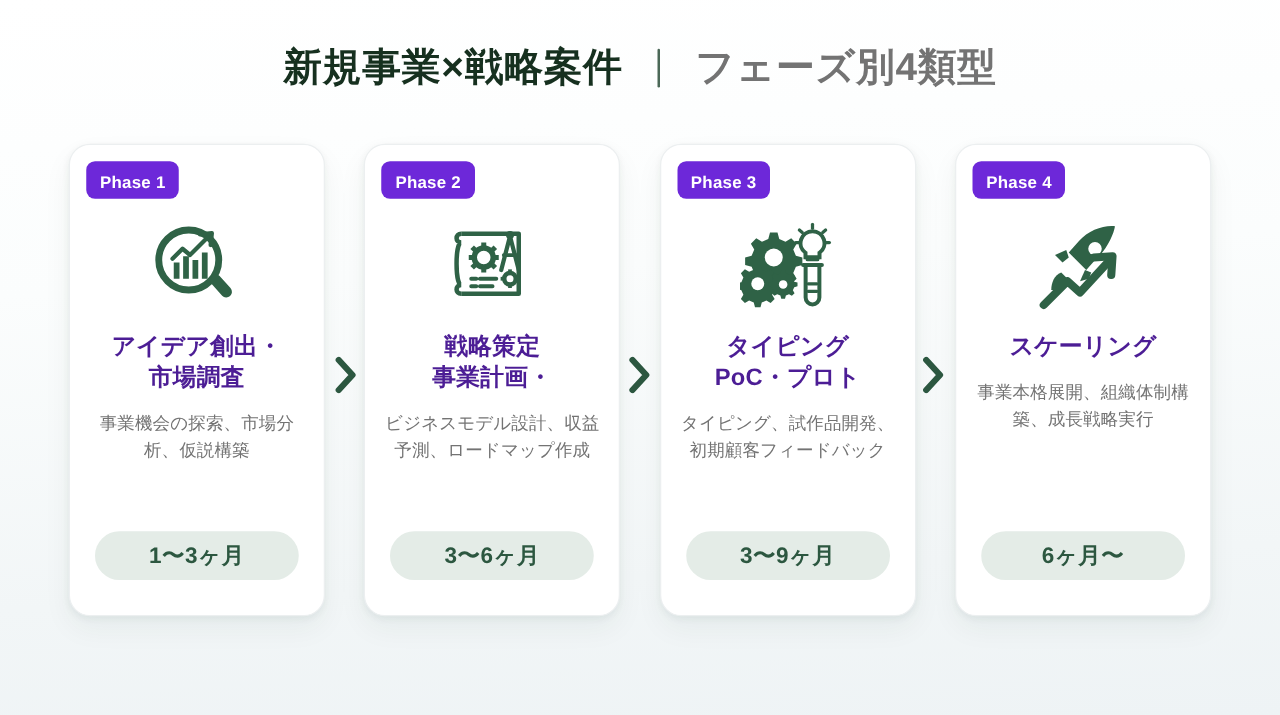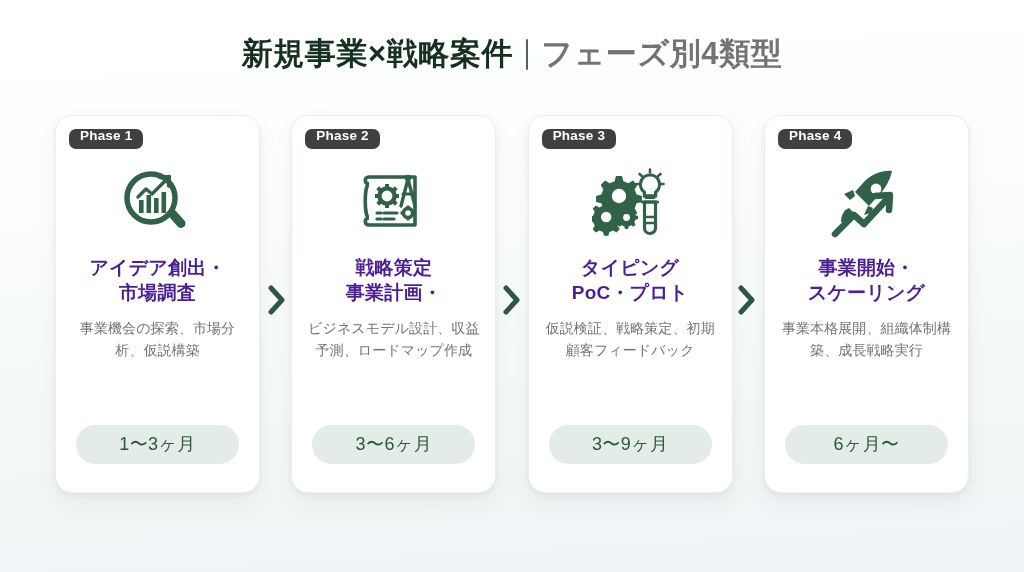--- a/index.html
+++ b/index.html
@@ -28,21 +28,21 @@
   .title-wrap {
     width: 100%;
     text-align: center;
     padding-top: 33px;
   }
 
   .title {
     display: inline-flex;
     align-items: center;
     justify-content: center;
-    gap: 13px;
+    gap: 28px;
     font-size: 31px;
     font-weight: 700;
     letter-spacing: 0.6px;
     color: #1c3a2b;
     white-space: nowrap;
   }
 
   .title-main { color: #16301f; }
 
   .title-divider {
@@ -77,27 +77,27 @@
     box-shadow: 0 2px 6px rgba(25, 50, 40, .055),
                 0 10px 22px rgba(25, 50, 40, .05);
     padding: 13px 13px 0 13px;
     display: flex;
     flex-direction: column;
     align-items: center;
   }
 
   .phase-badge {
     align-self: flex-start;
-    background: #404040;
+    background: #6d28d9;
     color: #ffffff;
     font-size: 13.5px;
     font-weight: 700;
     letter-spacing: .2px;
     border-radius: 7px;
-    padding: 0 11px 6px 11px;
+    padding: 10px 11px 6px 11px;
     line-height: 1;
   }
 
   .icon-box {
     height: 80px;
     margin-top: 14px;
     display: flex;
     align-items: center;
     justify-content: center;
   }
@@ -125,21 +125,21 @@
   }
 
   .duration {
     position: absolute;
     left: 20px;
     right: 20px;
     bottom: 28px;
     background: #e4ece7;
     color: #2c5740;
     font-size: 18px;
-    font-weight: 400;
+    font-weight: 700;
     text-align: center;
     border-radius: 22px;
     padding: 10px 0 11px 0;
     line-height: 1;
     letter-spacing: .4px;
   }
 
   
   .chevron {
     position: absolute;
@@ -258,39 +258,38 @@
           </g>
           <path d="M52.5 34 h11 v26 a5.5 5.5 0 0 1 -11 0 z" stroke="#2f6246" stroke-width="3.2" fill="none" stroke-linejoin="round"></path>
           <path d="M50.5 34 h15" stroke="#2f6246" stroke-width="3.2" stroke-linecap="round"></path>
           <path d="M54.5 49 h7 M54.5 55 h7" stroke="#2f6246" stroke-width="2.6" stroke-linecap="round"></path>
         </svg>
       </div>
       <div class="card-title">
         <div>タイピング</div>
         <div>PoC・プロト</div>
       </div>
-      <div class="card-desc">仮説検証、戦略策定、初期顧客フィードバック</div>
+      <div class="card-desc">タイピング、試作品開発、初期顧客フィードバック</div>
       <div class="duration">3〜9ヶ月</div>
     </div>
 
     <div class="card">
       <div class="phase-badge">Phase 4</div>
       <div class="icon-box">
         <svg width="76" height="70" viewBox="0 0 76 70" fill="none">
           <path d="M64 3 c-9 -1 -21 3 -29 12 l-8 9 l14 14 l8 -9 c9 -8 14 -20 15 -26 z" fill="#2f6246"></path>
           <circle cx="48" cy="21" r="5.4" fill="#ffffff"></circle>
           <path d="M25 22 l-9 4 l6 6 l5 -4 z" fill="#2f6246"></path>
           <path d="M40 38 l-4 9 l7 -2 l2 -5 z" fill="#2f6246"></path>
           <path d="M21 40 c-6 2 -8 9 -8 14 c5 0 12 -2 14 -8 z" fill="#2f6246"></path>
           <path d="M7 66 L26 47 L36 56 L60 30" stroke="#2f6246" stroke-width="6.5" fill="none" stroke-linecap="round" stroke-linejoin="round"></path>
           <path d="M47 28 L62 27 L61 42" stroke="#2f6246" stroke-width="6.5" fill="none" stroke-linecap="round" stroke-linejoin="round"></path>
         </svg>
       </div>
       <div class="card-title">
-        <div>事業開始・</div>
         <div>スケーリング</div>
       </div>
       <div class="card-desc">事業本格展開、組織体制構築、成長戦略実行</div>
       <div class="duration">6ヶ月〜</div>
     </div>
 
   </div>
 
   <div class="chevron chev-1">
     <svg width="18" height="30" viewBox="0 0 18 30" fill="none">

